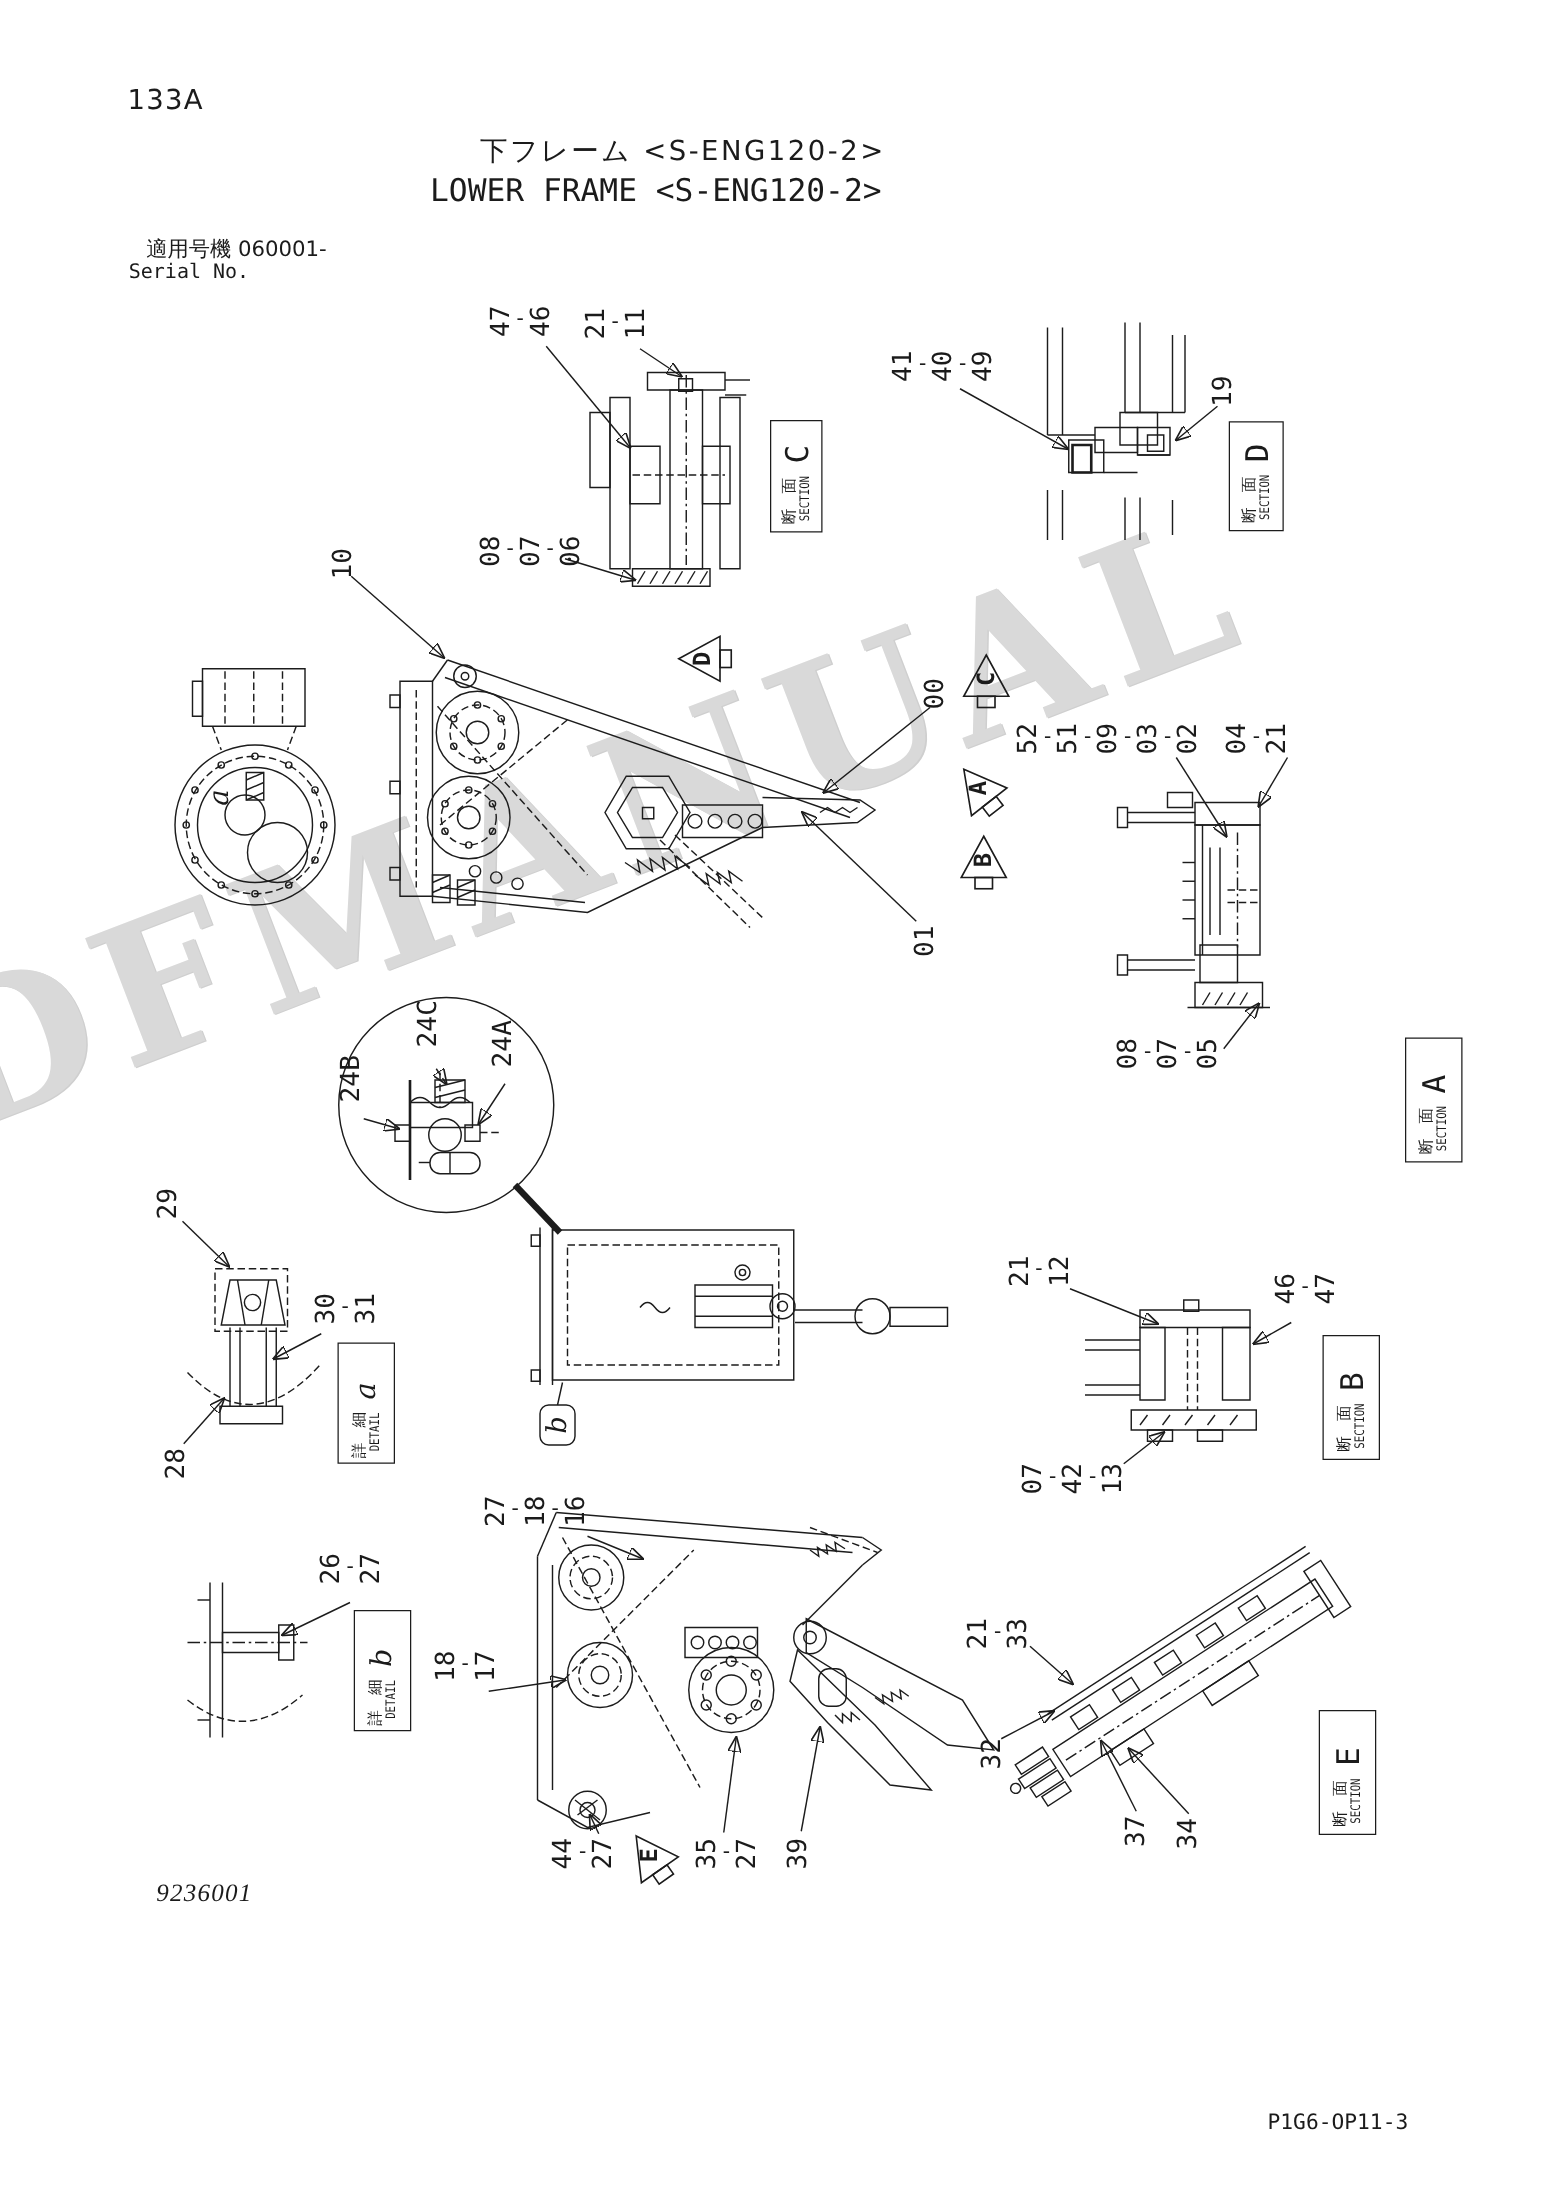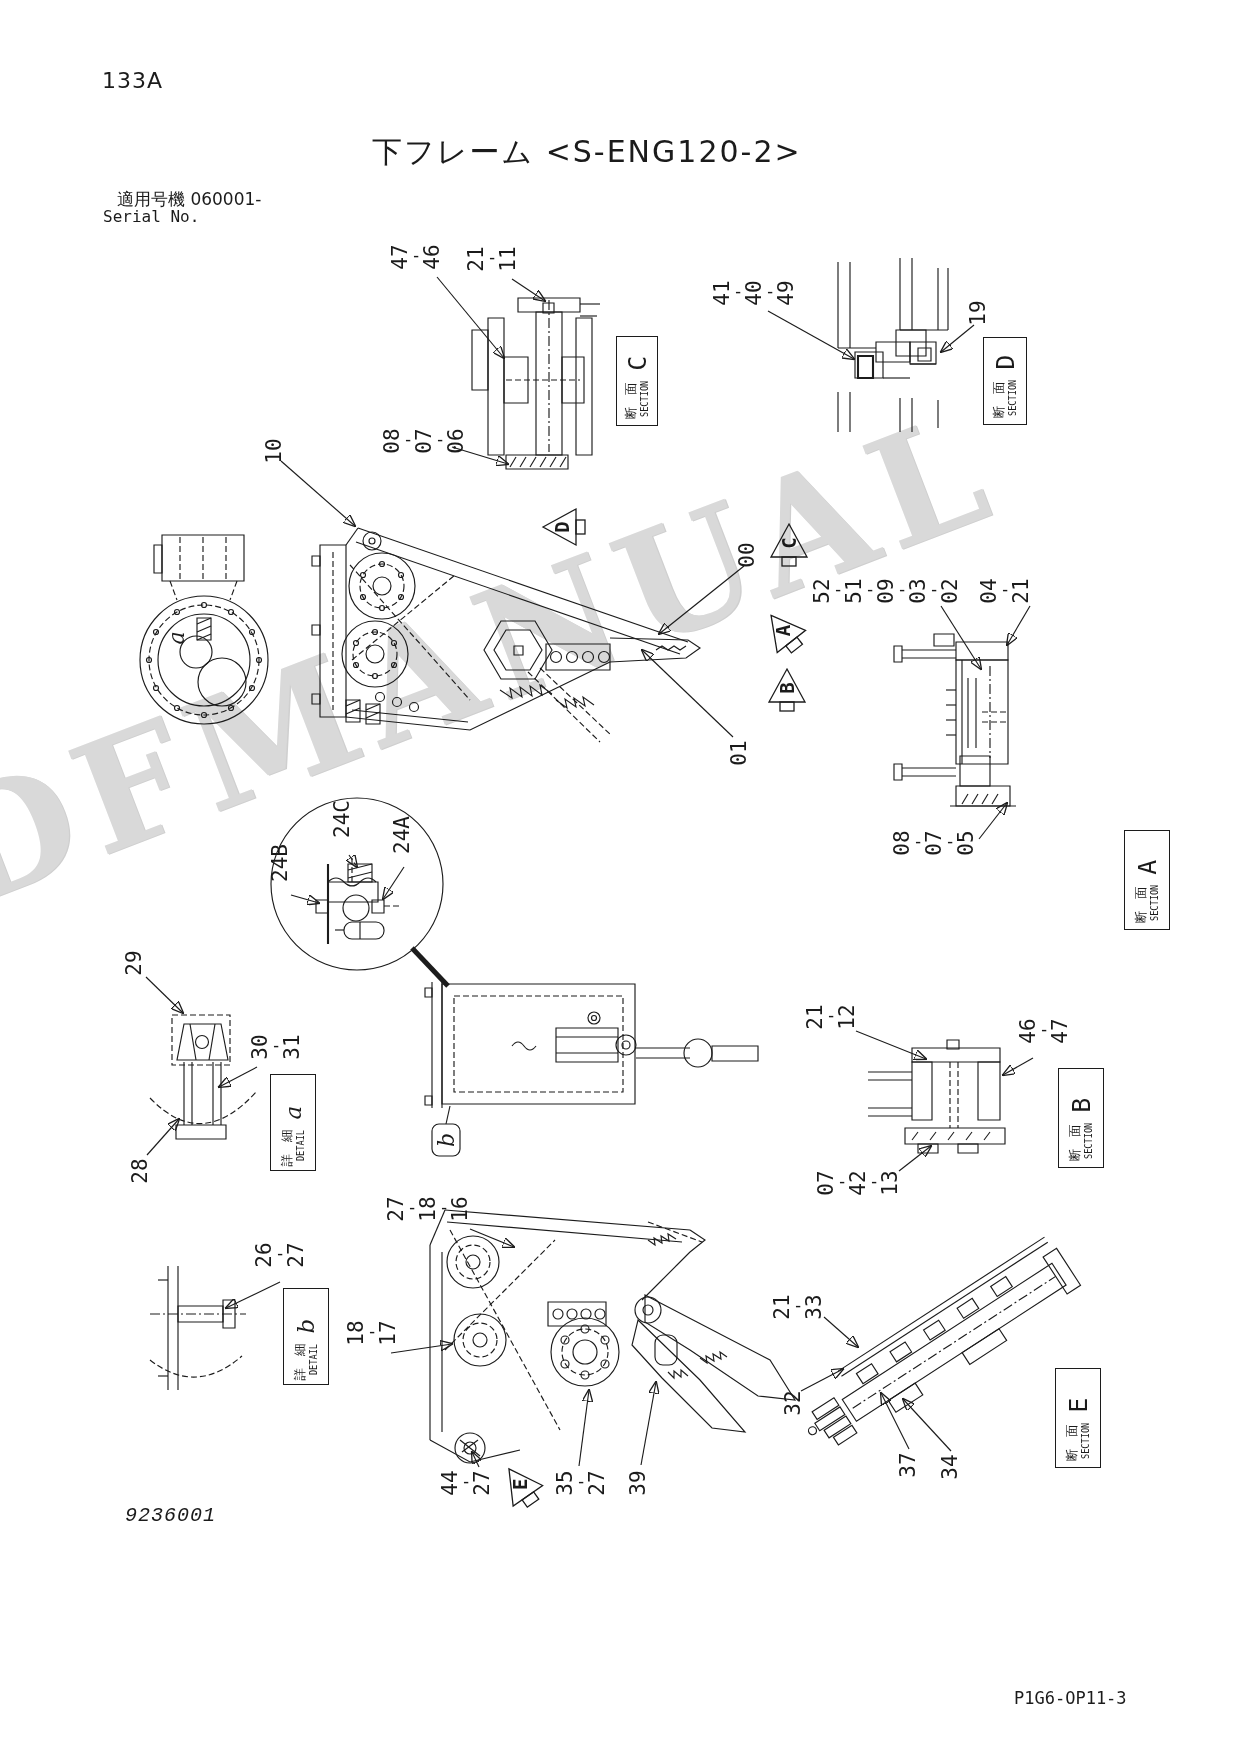--- a/index.html
+++ b/index.html
@@ -1,25 +1,25 @@
 <!DOCTYPE html>
 <html><head>
 <meta charset="utf-8">
 <style>
   html,body{margin:0;padding:0;background:#ffffff;}
   #page{position:relative;width:1240px;height:1755px;background:#ffffff;overflow:hidden;
         font-family:"DejaVu Sans",sans-serif;color:#1b1b1b;}
   
   .abs{position:absolute;}
   #page-number{left:102px;top:68px;font-size:22px;font-weight:normal;letter-spacing:1px;}
-  #title-ja{left:372px;top:106px;font-size:30px;letter-spacing:2px;font-family:"DejaVu Sans",sans-serif;margin-top:26px;}
+  #title-ja{left:384px;top:106px;font-size:22px;letter-spacing:2px;font-family:"DejaVu Sans",sans-serif;}
   #title-en{left:344px;top:138px;font-size:25px;font-family:"DejaVu Sans Mono",monospace;letter-spacing:0px;}
   #serial-ja{left:117px;top:188px;font-size:17px;}
   #serial-en{left:103px;top:207px;font-size:16px;font-family:"DejaVu Sans Mono",monospace;}
-  #drawing-number{left:125px;top:1504px;font-size:20px;font-style:italic;font-family:Liberation Mono, monospace;letter-spacing:1px;}
+  #drawing-number{left:125px;top:1504px;font-size:20px;font-style:italic;font-family:Liberation Serif, serif;letter-spacing:1px;}
   #doc-number{left:1014px;top:1688px;font-size:17px;font-family:"DejaVu Sans Mono",monospace;}
   
   #watermark{left:-170px;top:828px;width:1500px;font-size:152px;line-height:1;
              font-family:"DejaVu Serif",serif;font-weight:bold;color:#d9d9d9;
              letter-spacing:12px;transform:rotate(-21deg);transform-origin:0 50%;
              text-shadow:1px 1px 0 #cfcfcf;z-index:1;user-select:none;}
   
   #art{position:absolute;left:0;top:0;z-index:2;}
   #art *{vector-effect:non-scaling-stroke;}
   #art path,#art line,#art rect,#art circle,#art polyline,#art polygon,#art ellipse
@@ -55,20 +55,21 @@
 </style>
 </head>
 <body>
 
 <div id="page">
 
   <div class="abs" id="watermark">PDFMANUAL</div>
 
   <div class="abs" id="page-number">133A</div>
   <div class="abs" id="title-ja">下フレーム &lt;S-ENG120-2&gt;</div>
+  <div class="abs" id="title-en">LOWER FRAME &lt;S-ENG120-2&gt;</div>
   <div class="abs" id="serial-ja">適用号機  060001-</div>
   <div class="abs" id="serial-en">Serial No.</div>
   <div class="abs" id="drawing-number">9236001</div>
   <div class="abs" id="doc-number">P1G6-OP11-3</div>
 
   <svg id="art" width="1240" height="1755">
     <defs>
       <marker id="arr" markerWidth="11" markerHeight="9" refX="10" refY="4.5" orient="auto">
         <path d="M0,0 L11,4.5 L0,9 Z" fill="#1c1c1c" stroke="none"></path>
       </marker>

